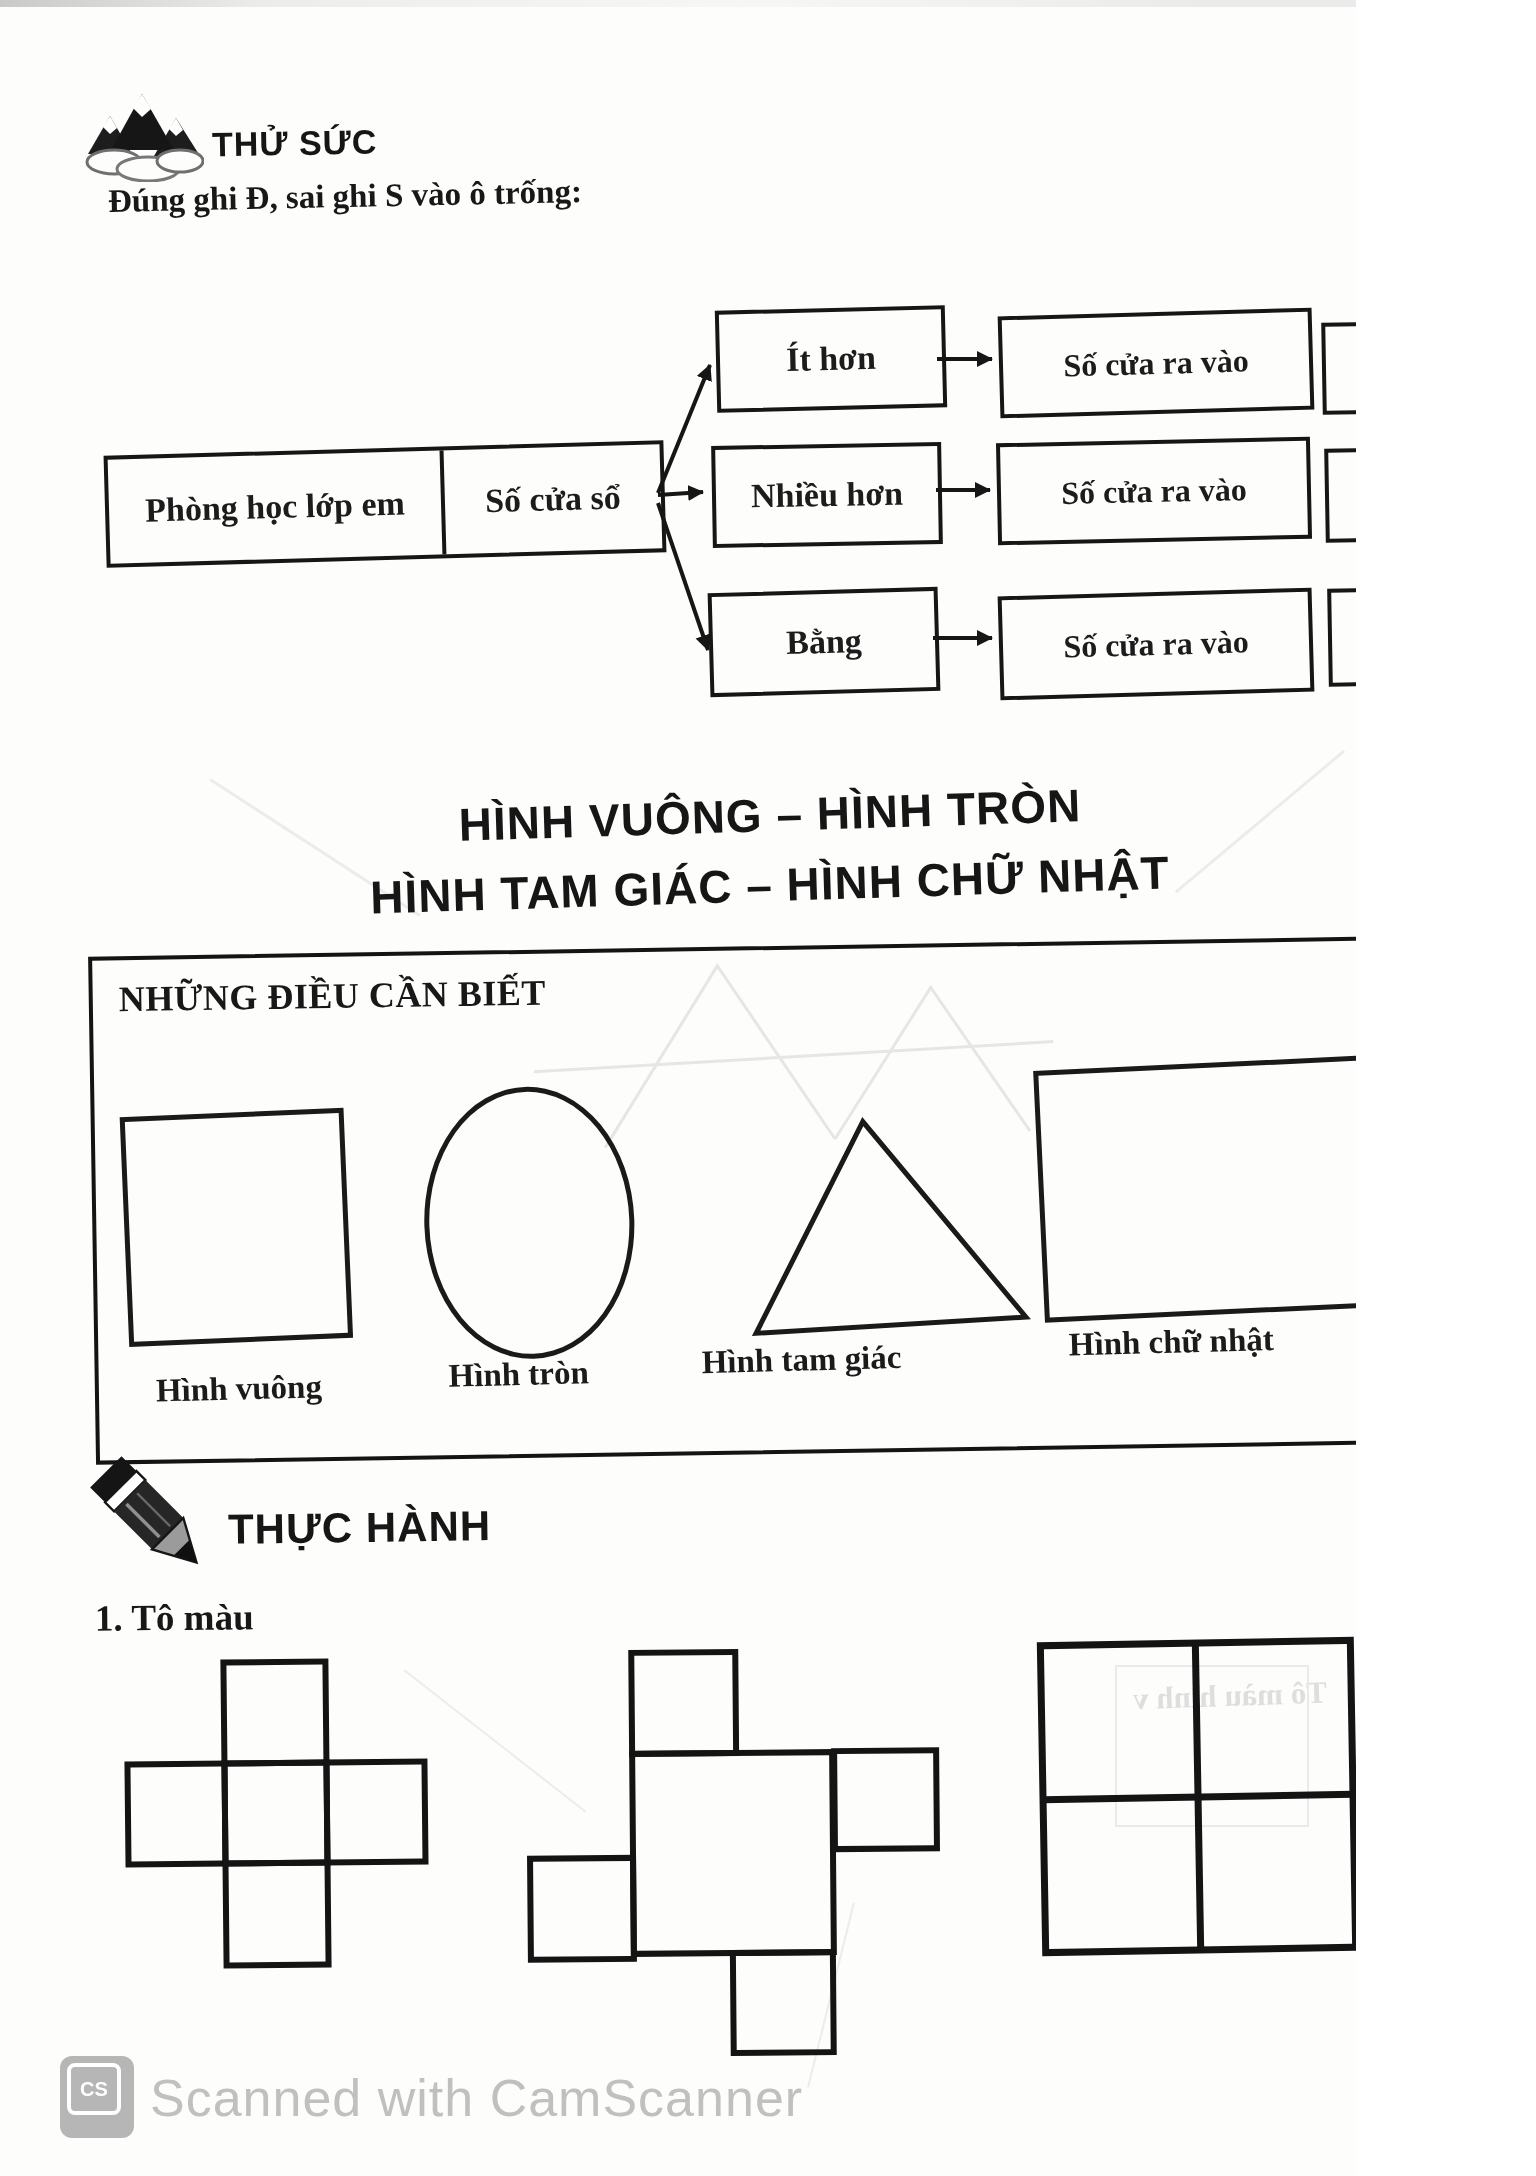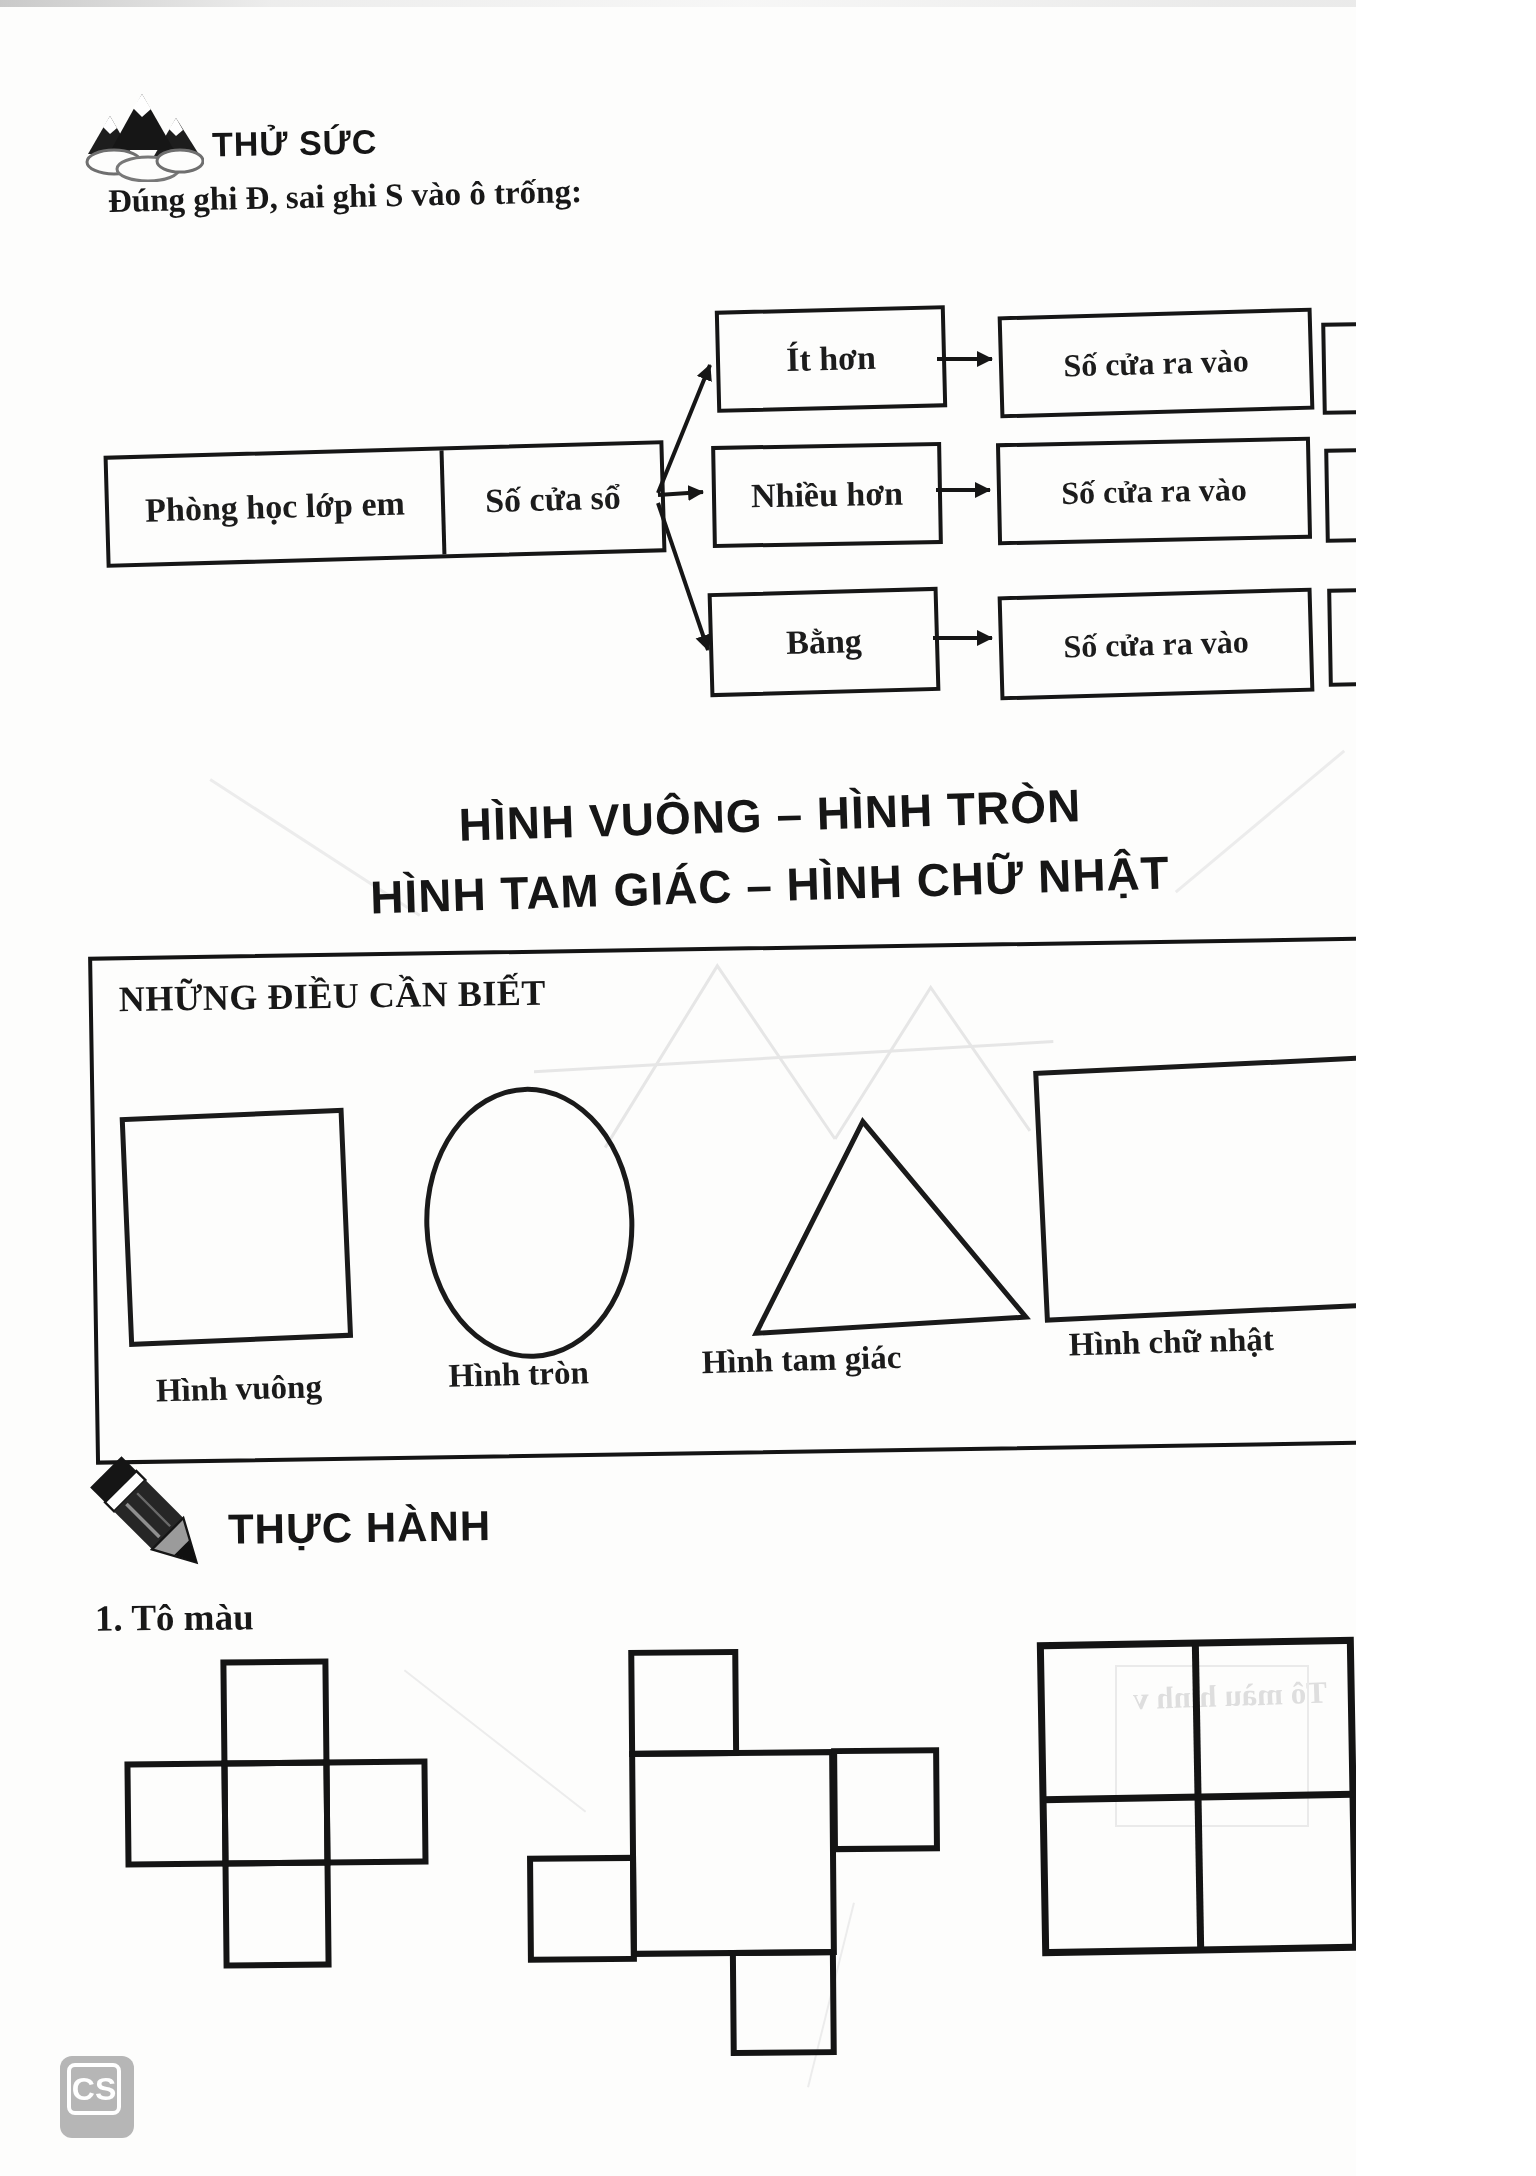--- a/index.html
+++ b/index.html
@@ -20,21 +20,21 @@
   .shape{position:absolute;border:5px solid #1a1a1a;background:transparent;}
   .shape-label{position:absolute;font-weight:600;font-size:33px;text-align:center;color:#1b1b1b;}
   
   .ghost{position:absolute;color:#dedede;}
   .ghost-line{position:absolute;background:#ececec;}
   .ghost-box{position:absolute;border:2px solid #eaeaea;}
   
   .cs-badge{position:absolute;left:60px;top:2056px;width:74px;height:82px;background:#b6b6b6;border-radius:12px;}
   .cs-inner{position:absolute;left:7px;top:7px;width:46px;height:44px;border:4px solid #fff;border-radius:8px;
         display:flex;align-items:center;justify-content:center;color:#fff;
-        font-family:"Liberation Sans",sans-serif;font-weight:700;font-size:32px;}
+        font-family:"Liberation Sans",sans-serif;font-weight:700;font-size:20px;}
   .watermark{position:absolute;left:150px;top:2068px;font-family:"Liberation Sans",sans-serif;
         font-weight:400;font-size:52px;color:#c0c0c0;letter-spacing:1px;}
   .pagenum{position:absolute;left:1373px;top:2078px;font-family:"Liberation Sans",sans-serif;
         font-weight:700;font-size:36px;color:#141414;}
   svg{display:block;}
 </style>
 </head>
 <body>
 
 <div class="page">
@@ -162,14 +162,15 @@
     <g transform="rotate(-1 168 166)" fill="none" stroke="#141414" stroke-width="7">
       <rect x="13" y="13" width="310" height="307"></rect>
       <line x1="168" y1="13" x2="168" y2="320"></line>
       <line x1="13" y1="167" x2="323" y2="167"></line>
     </g>
   </svg>
 
   <div class="cs-badge">
     <div class="cs-inner">CS</div>
   </div>
+  <div class="watermark">Scanned with CamScanner</div>
   <div class="pagenum">7</div>
 </div>
 
 </body></html>

